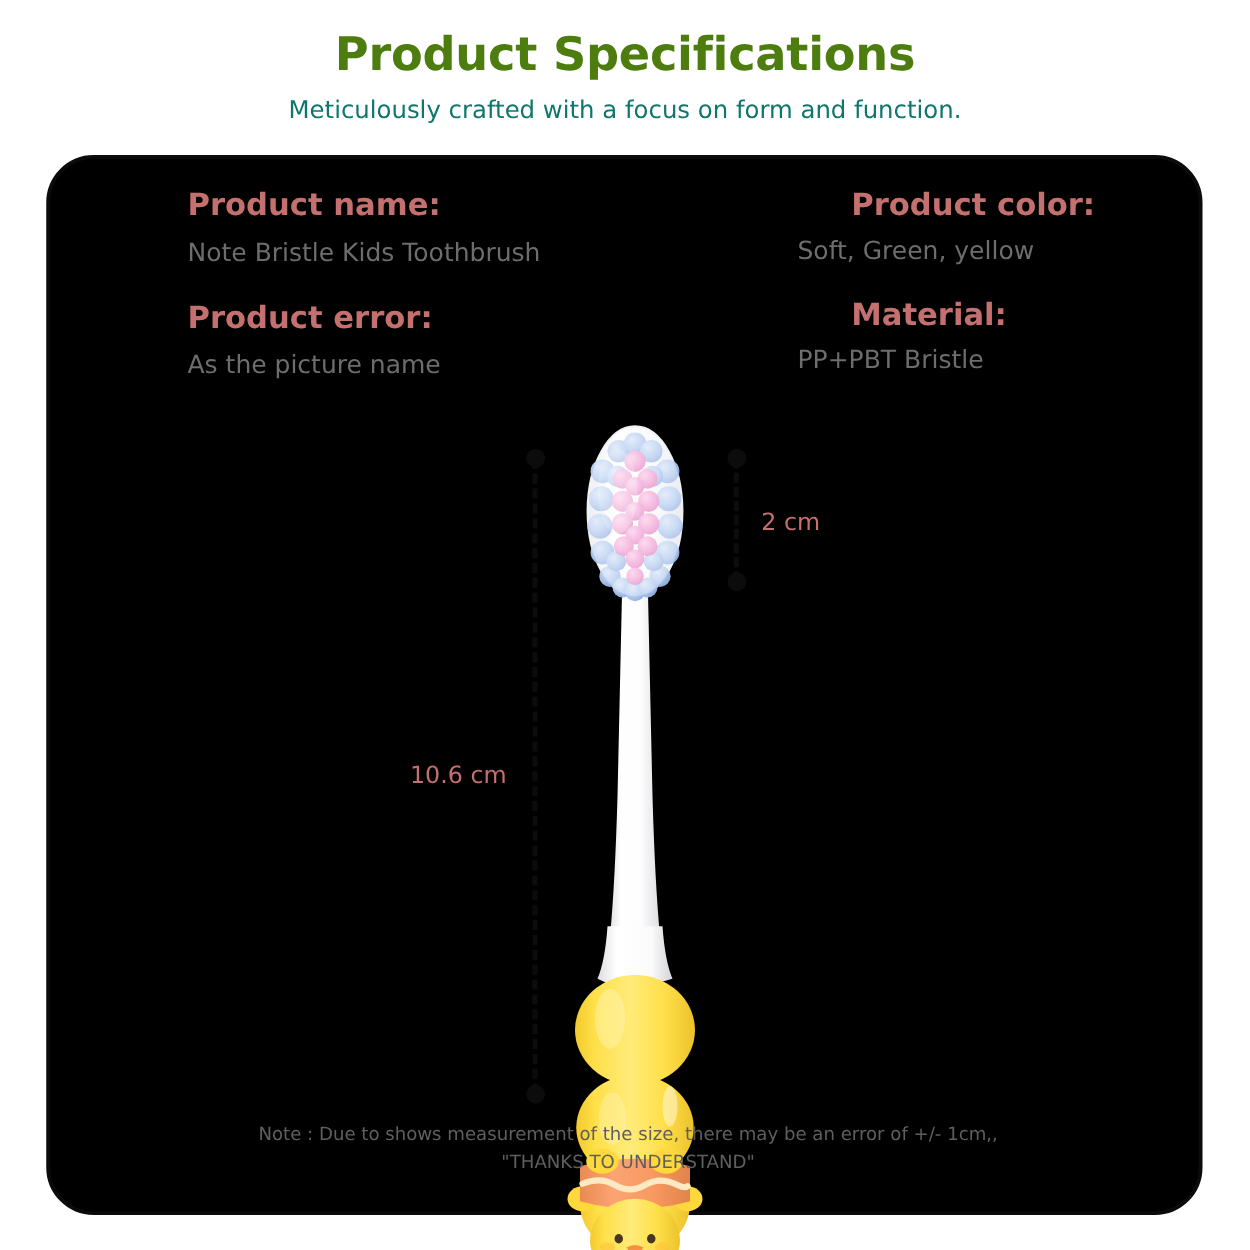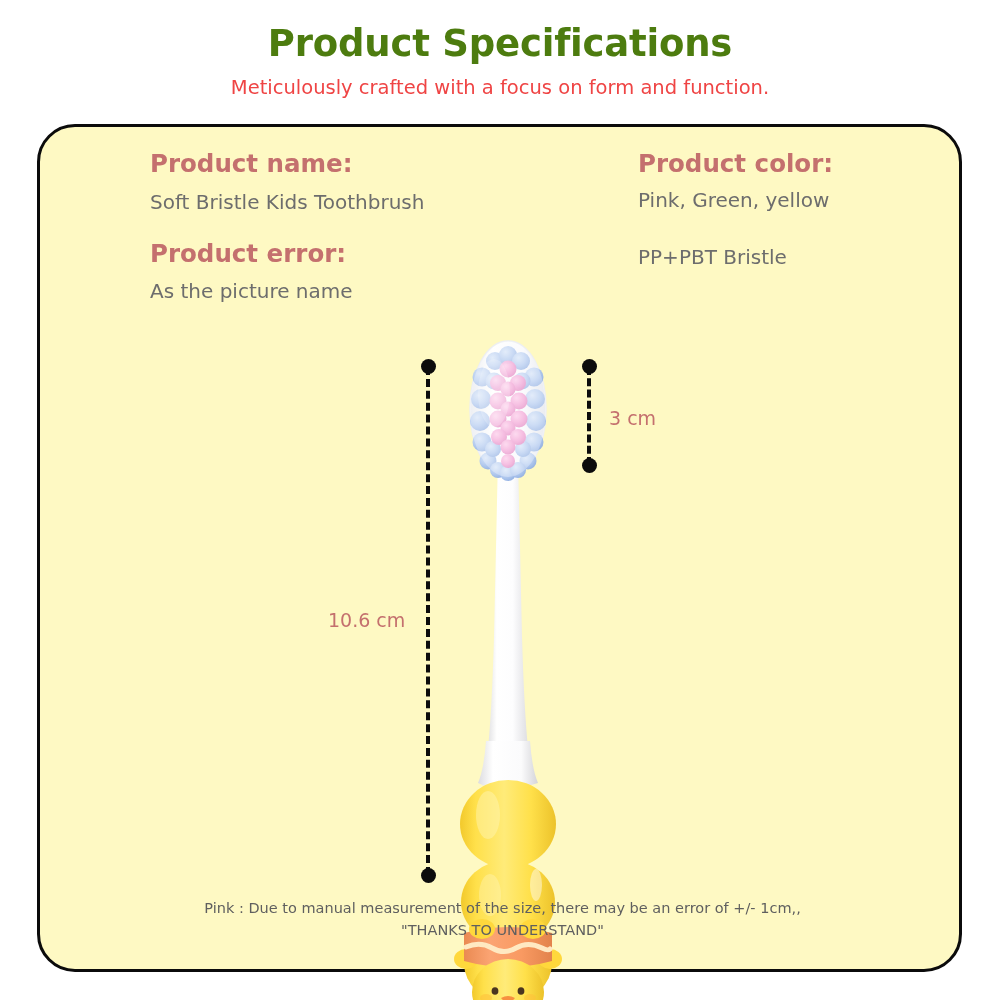--- a/index.html
+++ b/index.html
@@ -28,36 +28,36 @@
     font-size: 37px;
     font-weight: bold;
     color: #4d7c0f;
     letter-spacing: -0.2px;
     font-family: "DejaVu Sans", sans-serif;
   }
   #page-subtitle {
     margin: 0;
     padding-top: 11px;
     font-size: 19.5px;
-    color: #ef4444;
+    color: #0f766e;
     font-weight: normal;
     font-family: "DejaVu Sans", sans-serif;
   }
 
   
   #spec-card {
     position: absolute;
     left: 37px;
     top: 124px;
     width: 925px;
     height: 848px;
     box-sizing: border-box;
     border: 3px solid #0b0b0b;
     border-radius: 38px;
-    background: #fef9c3;
+    background: #000000;
   }
 
   
   #spec-grid {
     position: absolute;
     left: 110px;
     top: 22px;
     width: 800px;
   }
   .spec-col {
@@ -76,21 +76,21 @@
     white-space: nowrap;
   }
   .spec-value {
     color: #6d6d6d;
     font-size: 20px;
     font-weight: normal;
     line-height: 1.3;
     padding-top: 9px;
     white-space: nowrap;
   }
-  .spec-col.right .spec-label { font-size: 24.5px; }
+  .spec-col.right .spec-label { font-size: 24.5px; margin-left: 43px; }
   .spec-col.right .spec-value { padding-top: 7px; }
 
   
   #product-figure {
     position: absolute;
     left: 0; top: 0;
     width: 925px; height: 848px;
     pointer-events: none;
   }
   #toothbrush-image {
@@ -178,34 +178,35 @@
   <p id="page-subtitle">Meticulously crafted with a focus on form and function.</p>
 </div>
 
 <div id="spec-card">
 
   <div id="spec-grid">
 
     <div class="spec-col left">
       <div class="spec-block">
         <div class="spec-label">Product name:</div>
-        <div class="spec-value">Soft Bristle Kids Toothbrush</div>
+        <div class="spec-value">Note Bristle Kids Toothbrush</div>
       </div>
       <div class="spec-block">
         <div class="spec-label">Product error:</div>
         <div class="spec-value">As the picture name</div>
       </div>
     </div>
 
     <div class="spec-col right">
       <div class="spec-block">
         <div class="spec-label">Product color:</div>
-        <div class="spec-value">Pink, Green, yellow</div>
+        <div class="spec-value">Soft, Green, yellow</div>
       </div>
       <div class="spec-block">
+        <div class="spec-label">Material:</div>
         <div class="spec-value">PP+PBT Bristle</div>
       </div>
     </div>
 
   </div>
 
   <div id="product-figure">
 
     <svg id="toothbrush-image" viewBox="0 0 140 680" xmlns="http://www.w3.org/2000/svg">
       <defs>
@@ -339,22 +340,22 @@
       <div class="dim-stem"></div>
       <div class="dim-dot dot-bottom"></div>
     </div>
     <div class="dim-caption" id="dim-height-caption">10.6 cm</div>
 
     <div class="dim-line" id="dim-head">
       <div class="dim-dot dot-top"></div>
       <div class="dim-stem"></div>
       <div class="dim-dot dot-bottom"></div>
     </div>
-    <div class="dim-caption" id="dim-head-caption">3 cm</div>
+    <div class="dim-caption" id="dim-head-caption">2 cm</div>
 
   </div>
 
   <div id="footnote">
-    <div>Pink : Due to manual measurement of the size, there may be an error of +/- 1cm,,</div>
+    <div>Note : Due to shows measurement of the size, there may be an error of +/- 1cm,,</div>
     <div>"THANKS TO UNDERSTAND"</div>
   </div>
 
 </div>
 
 </body></html>

